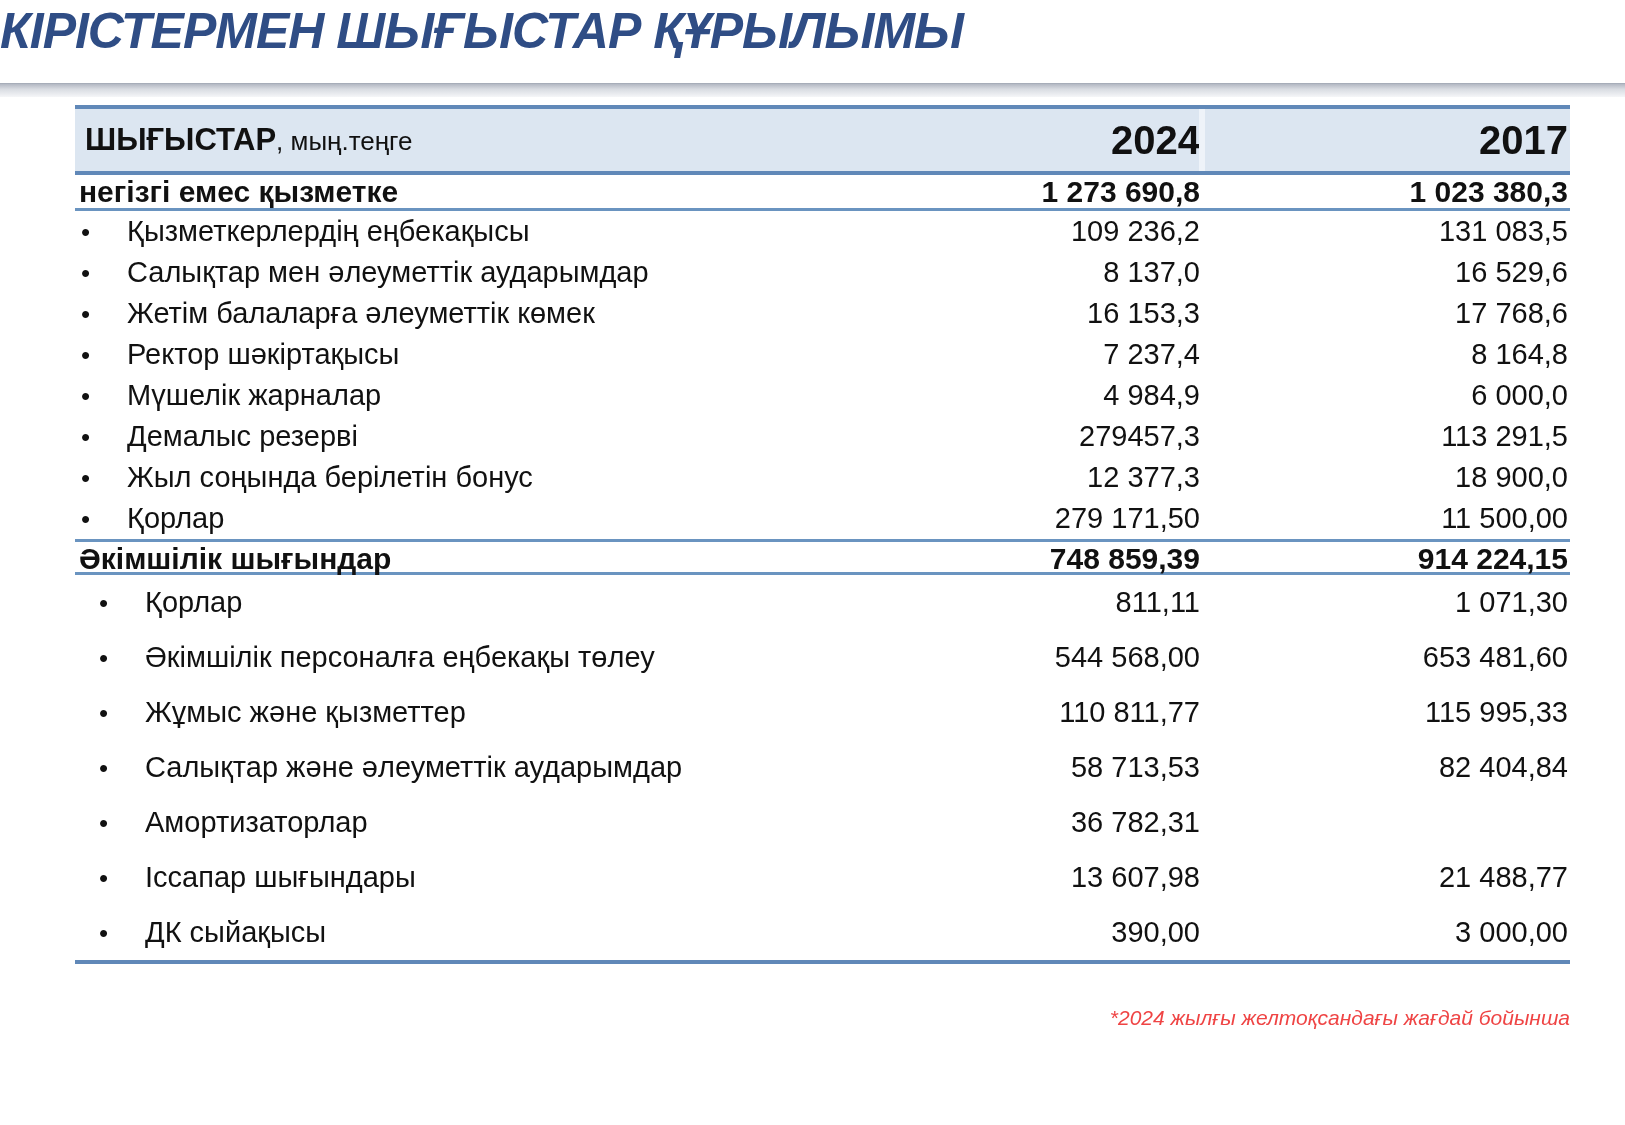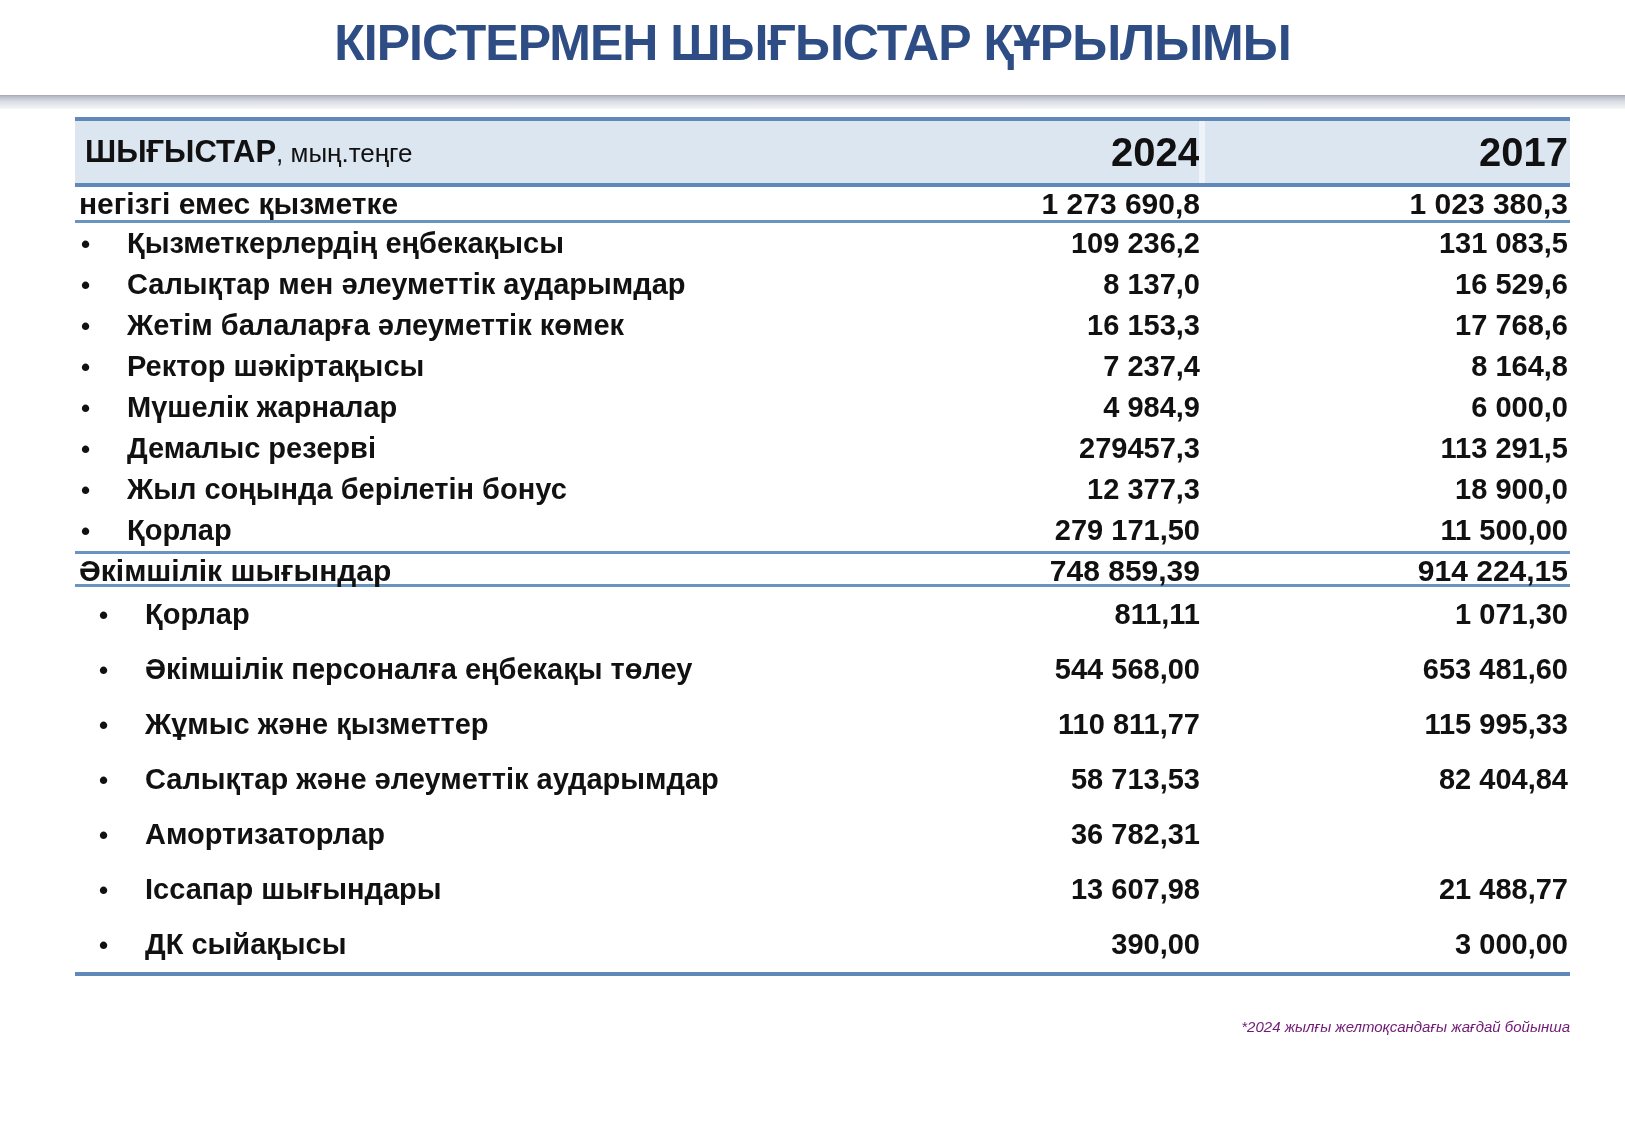--- a/index.html
+++ b/index.html
@@ -7,28 +7,29 @@
     position: relative;
     width: 1625px;
     height: 1125px;
     background: #ffffff;
     font-family: "Liberation Sans", sans-serif;
     color: #111111;
     overflow: hidden;
   }
   .page-title {
     margin: 0;
-    padding-top: 16px;
-    text-align: center;
+    padding-top: 4px;
+    text-align: left;
     font-size: 50px;
     line-height: 1.1;
     font-weight: 700;
     letter-spacing: -1px;
     color: #2f4d85;
     font-stretch: condensed;
+    font-style: italic;
   }
   .title-divider {
     margin-top: 24px;
     width: 100%;
     height: 13px;
     background: linear-gradient(180deg, #b3b8c3 0%, #d9dce2 40%, #f5f6f8 100%);
     border-top: 1px solid #a7adb9;
   }
   .expense-table {
     position: relative;
@@ -60,38 +61,38 @@
     width: 6px;
     height: 100%;
     background: #eef3f9;
   }
   .cell.num { text-align: right; padding-right: 2px; white-space: nowrap; }
   .cell.label { white-space: nowrap; }
   .section-row { height: 36px; border-bottom: 3px solid #6a94c0; }
   .section-row.bt { border-top: 3px solid #6a94c0; }
   .section-label { padding-left: 4px; font-weight: 700; font-size: 30px; }
   .section-row .num { font-weight: 700; font-size: 30px; }
-  .item-row { font-size: 29px; font-weight: bold; }
+  .item-row { font-size: 29px; }
   .item-row.s1 { height: 41px; }
   .item-row.s2 { height: 55px; }
   .bullet {
     display: inline-block;
     width: 46px;
     font-size: 26px;
     vertical-align: middle;
   }
   .s1 .bullet { margin-left: 6px; }
   .s2 .bullet { margin-left: 24px; }
   .footnote {
     margin: 42px 0 0 75px;
     width: 1495px;
     text-align: right;
     font-style: italic;
-    font-size: 15px;
-    color: #701a75;
+    font-size: 21px;
+    color: #ef4444;
   }
 </style>
 </head>
 <body>
 
 <div class="page">
 
   <h1 class="page-title">КІРІСТЕРМЕН ШЫҒЫСТАР ҚҰРЫЛЫМЫ</h1>
 
   <div class="title-divider"></div>

